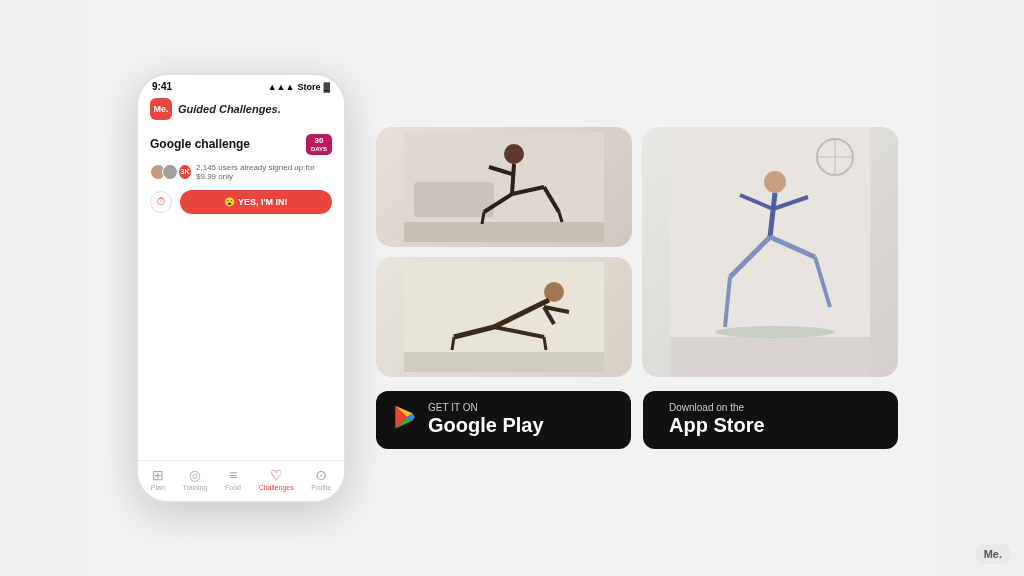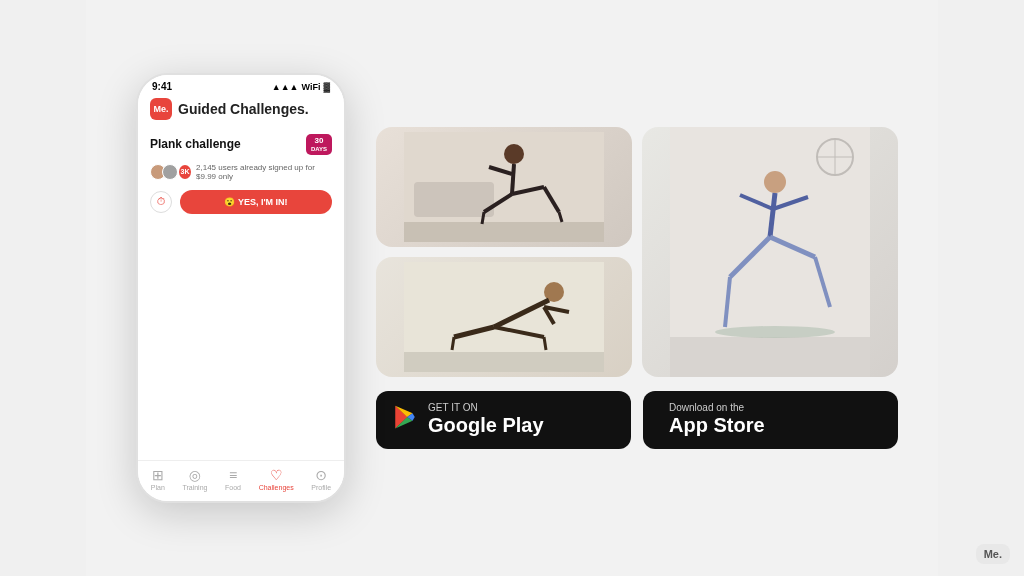--- a/index.html
+++ b/index.html
@@ -79,23 +79,24 @@
       border-radius: 6px;
       display: flex;
       align-items: center;
       justify-content: center;
       color: white;
       font-size: 9px;
       font-weight: 800;
     }
 
     .app-title {
-      font-size: 14px;
+      font-size: 11px;
       font-weight: 700;
       color: #222;
+      font-style: italic;
     }
 
     .challenge-card {
       margin: 0 10px;
       background: #d4780a;
       border-radius: 12px;
       height: 120px;
       display: flex;
       flex-direction: column;
       align-items: center;
@@ -410,35 +411,35 @@
 
 <div class="main-container">
 
   <div class="phone-container">
     <div class="phone">
 
       <div class="phone-status-bar">
         <span>9:41</span>
         <div class="status-icons">
           <span>▲▲▲</span>
-          <span>WiFi</span>
+          <span>Store</span>
           <span>▓</span>
         </div>
       </div>
 
       <div class="phone-header">
         <div class="me-logo">
           <span>Me.</span>
         </div>
         <span class="app-title">Guided Challenges.</span>
       </div>
 
 
       <div class="plank-info">
-        <span class="plank-title">Plank challenge</span>
+        <span class="plank-title">Google challenge</span>
         <div class="days-badge">
           <div>30</div>
           <div style="font-size:6px;">DAYS</div>
         </div>
       </div>
 
       <div class="users-row">
         <div class="avatar-stack">
           <div class="avatar-circle" style="background:#c89a7a;"></div>
           <div class="avatar-circle" style="background:#a0a0a0;"></div>

